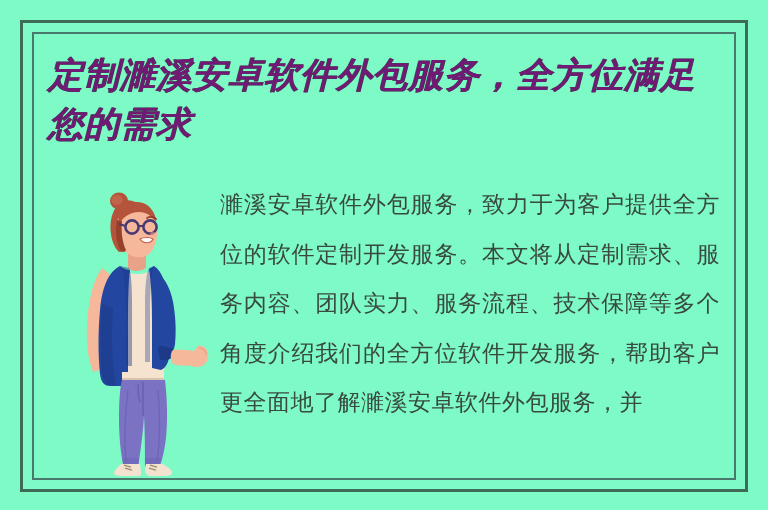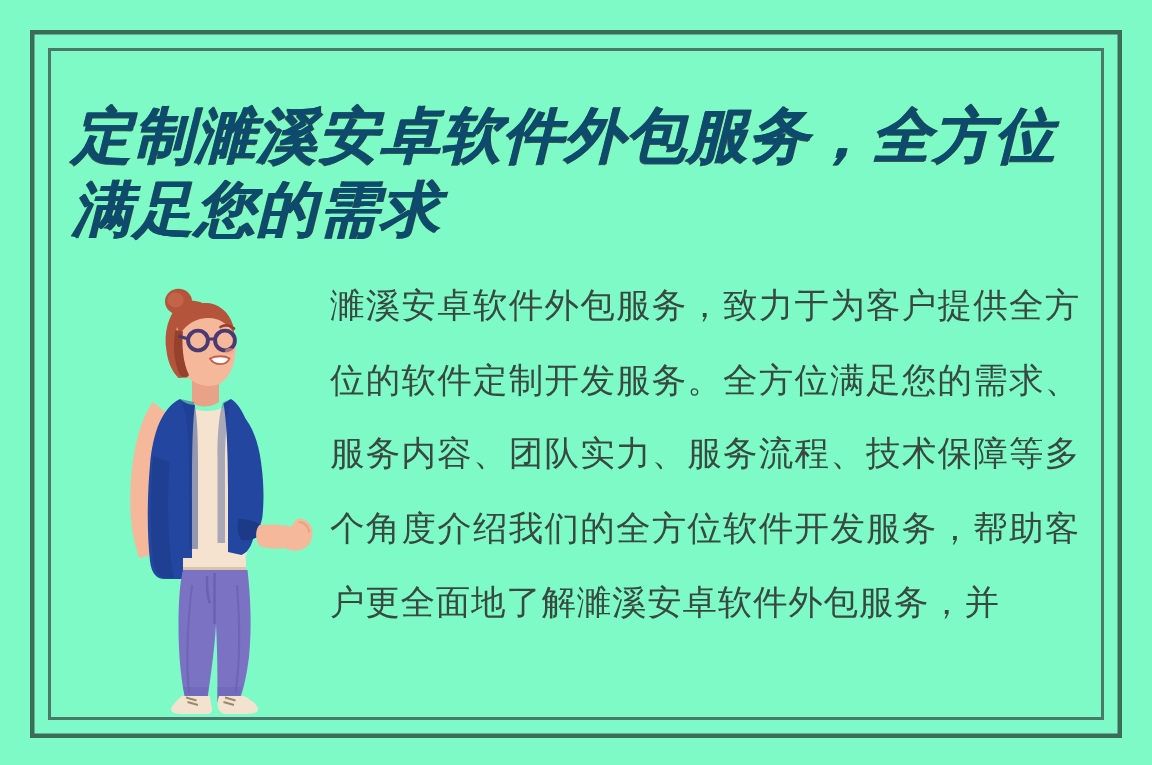--- a/index.html
+++ b/index.html
@@ -41,29 +41,29 @@
     bottom: 30px;
     border: 2px solid #49796a;
     box-sizing: border-box;
     pointer-events: none;
   }
 
   
   .headline {
     position: absolute;
     left: 48px;
-    top: 66px;
+    top: 50px;
     width: 680px;
     font-family: "DejaVu Serif", "Liberation Serif", serif;
-    font-size: 40px;
+    font-size: 35px;
     line-height: 49px;
     font-weight: 700;
     font-style: italic;
     letter-spacing: 1px;
-    color: #0c4a6e;
+    color: #701a75;
     text-shadow: 0.6px 0 0 #30453c, -0.4px 0.4px 0 #3c5a4d;
     white-space: pre-wrap;
     word-break: break-all;
   }
 
   
   .content {
     position: absolute;
     left: 48px;
     top: 176px;
@@ -185,16 +185,16 @@
         <path d="M85 282 L101 282 L99 292 L85 292 Z" fill="#6a61b2" opacity="0.5"></path>
 
         <path d="M61 288 C57 292 54 295 54 297 C54 299 57 300 62 300 L78 300 C81 300 82 298 81 295 L80 288 Z" fill="#f3e2cf"></path>
         <path d="M86 288 C84 294 85 298 89 300 L104 300 C109 300 112 299 112 297 C112 294 108 291 103 288 Z" fill="#f3e2cf"></path>
 
         <path d="M64 289 L71 291 M65 292 L72 294" stroke="#9a8a6b" stroke-width="1.3"></path>
         <path d="M90 289 L97 291 M89 292 L96 294" stroke="#9a8a6b" stroke-width="1.3"></path>
       </svg>
     </div>
 
-    <div class="bodytext">濉溪安卓软件外包服务，致力于为客户提供全方位的软件定制开发服务。全方位满足您的需求、服务内容、团队实力、服务流程、技术保障等多个角度介绍我们的全方位软件开发服务，帮助客户更全面地了解濉溪安卓软件外包服务，并</div>
+    <div class="bodytext">濉溪安卓软件外包服务，致力于为客户提供全方位的软件定制开发服务。本文将从定制需求、服务内容、团队实力、服务流程、技术保障等多个角度介绍我们的全方位软件开发服务，帮助客户更全面地了解濉溪安卓软件外包服务，并</div>
 
   </div>
 </div>
 
 </body></html>

